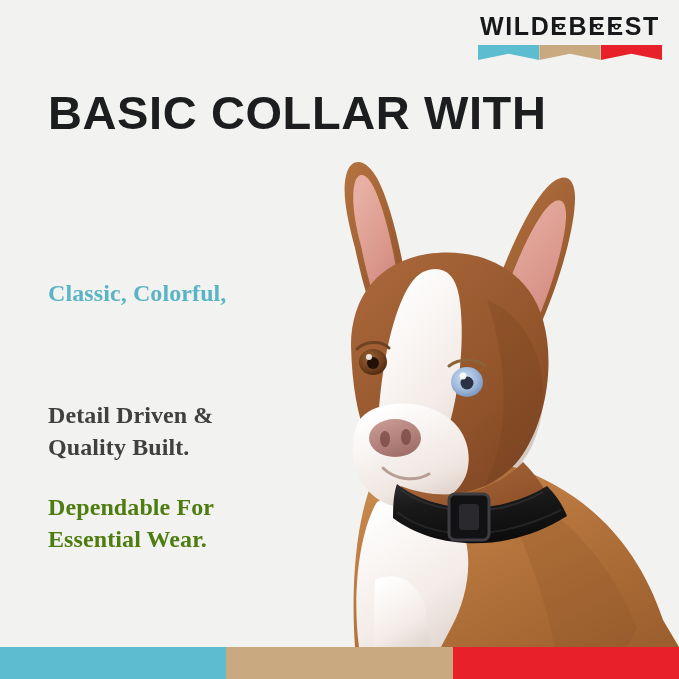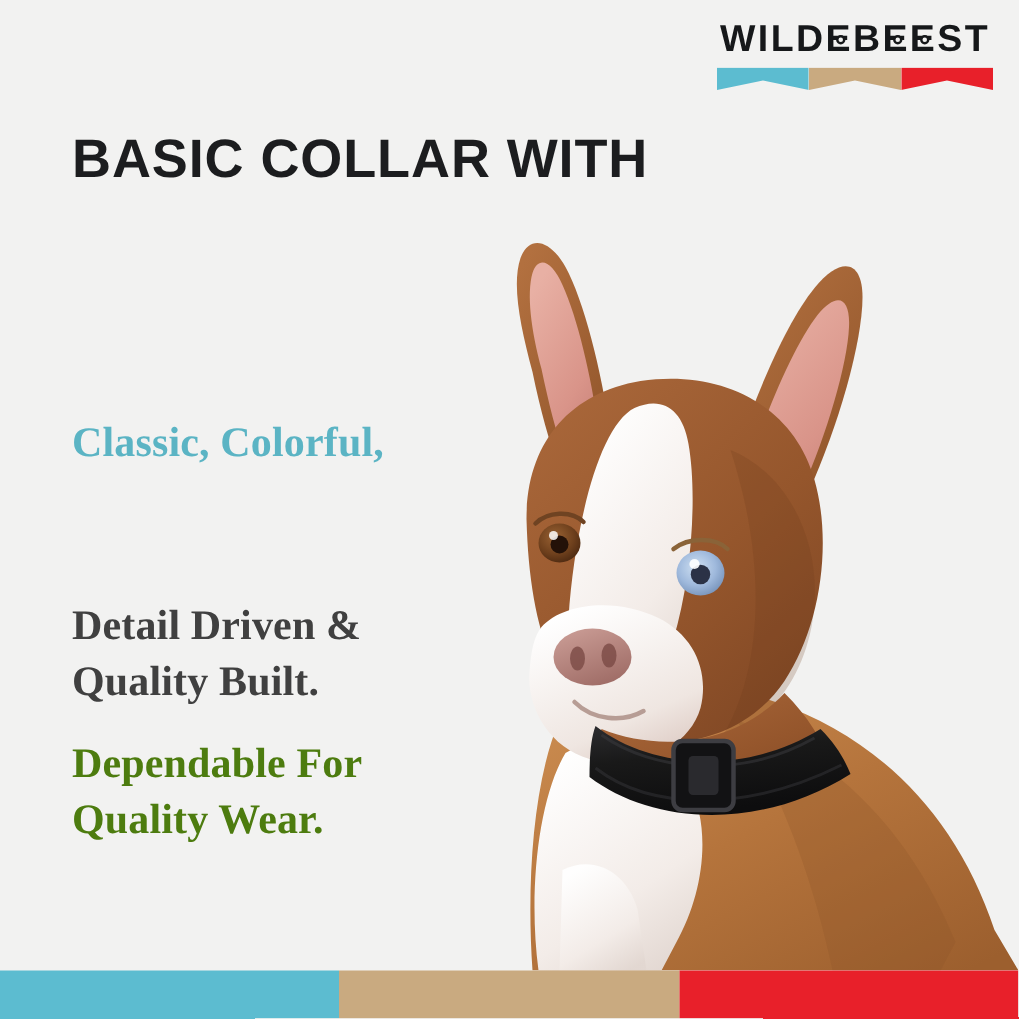--- a/index.html
+++ b/index.html
@@ -75,35 +75,35 @@
   .seg-red  { background: #e8202a; clip-path: polygon(0 0,100% 0,100% 100%,50% 58%,0 100%); }
 
   
   .headline {
     position: absolute;
     left: 48px;
     top: 84px;
     z-index: 30;
     color: #1c1d1f;
     font-family: "Liberation Sans", sans-serif;
-    font-size: 36px;
+    font-size: 47px;
     font-weight: 700;
     letter-spacing: 0.6px;
     line-height: 1.24;
     text-transform: uppercase;
   }
   .headline div { white-space: nowrap; }
 
   
   .copy {
     position: absolute;
     left: 48px;
     z-index: 30;
     font-family: "Liberation Serif", serif;
-    font-size: 28px;
+    font-size: 24px;
     font-weight: 700;
     line-height: 1.32;
     letter-spacing: 0.1px;
   }
   .copy div { white-space: nowrap; }
   .copy-1 { top: 278px; color: #5bb4c4; }
   .copy-2 { top: 400px; color: #404040; }
   .copy-3 { top: 492px; color: #4d7c0f; }
 
   
@@ -165,21 +165,21 @@
     <div>Classic, Colorful,</div>
   </div>
 
   <div class="copy copy-2">
     <div>Detail Driven &amp;</div>
     <div>Quality Built.</div>
   </div>
 
   <div class="copy copy-3">
     <div>Dependable For</div>
-    <div>Quality Wear.</div>
+    <div>Essential Wear.</div>
   </div>
 
   <div class="photo">
     <svg viewBox="0 0 424 497" xmlns="http://www.w3.org/2000/svg">
       <defs>
         <linearGradient id="bodyFur" x1="0.1" y1="0.1" x2="0.9" y2="1">
           <stop offset="0%" stop-color="#c98a4e"></stop>
           <stop offset="45%" stop-color="#b5743c"></stop>
           <stop offset="100%" stop-color="#9c5f2e"></stop>
         </linearGradient>

